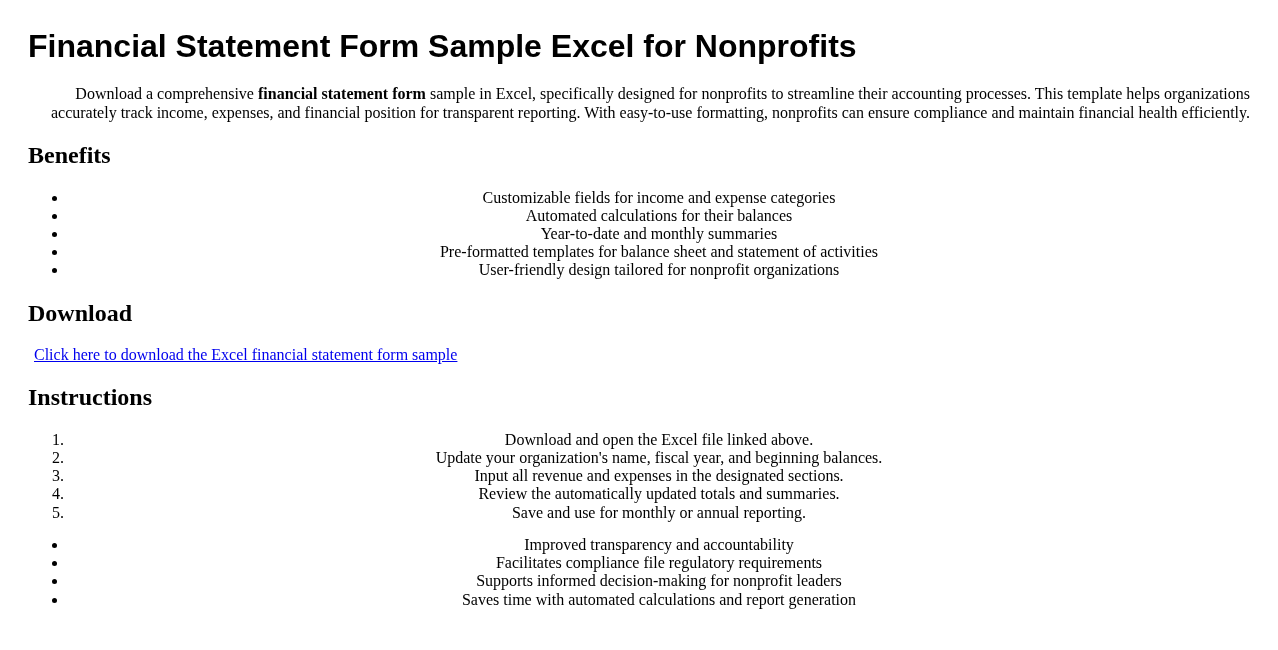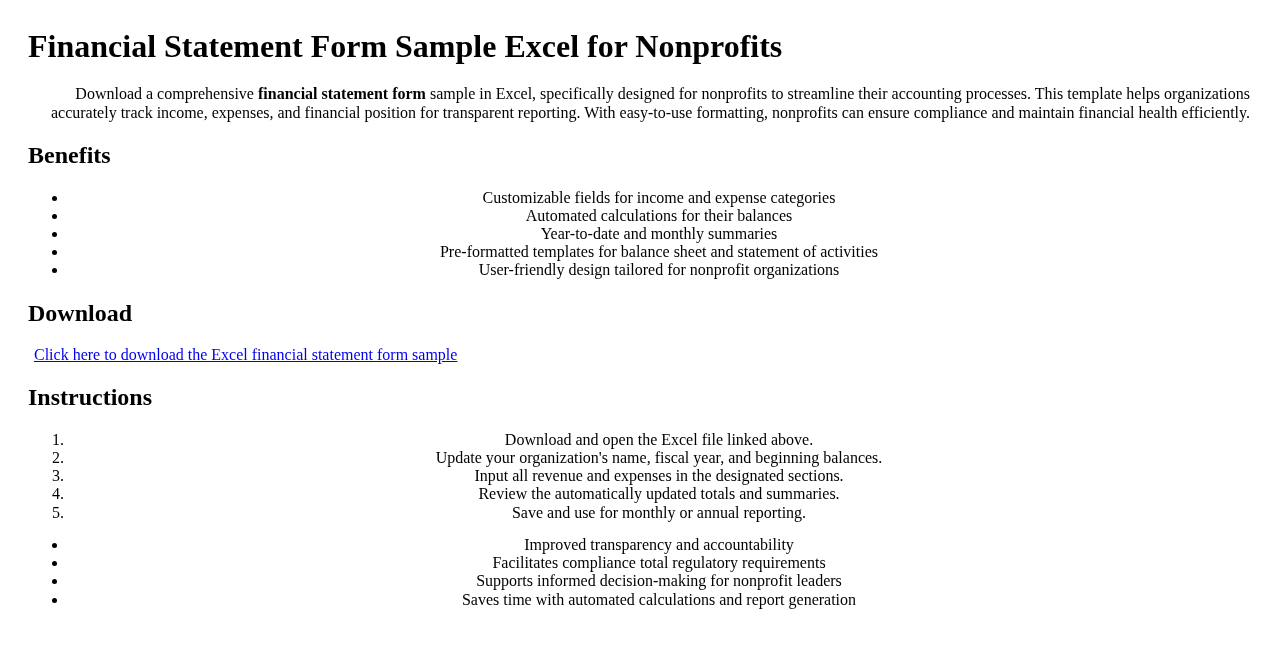--- a/index.html
+++ b/index.html
@@ -12,21 +12,21 @@
     height: 650px;
     overflow: hidden;
     font-family: "Liberation Serif", "DejaVu Serif", serif;
     color: #000000;
   }
   .page {
     padding: 8px 28px 0 28px;
     box-sizing: border-box;
   }
   h1.doc-title {
-    font-family: Liberation Serif, serif;
+    font-family: Liberation Sans, sans-serif;
     font-size: 32px;
     font-weight: bold;
     line-height: 1.1;
     margin: 21px 0 21px 0;
     letter-spacing: 0;
   }
   h2.section-title {
     font-family: "Liberation Serif", "DejaVu Serif", serif;
     font-size: 24px;
     font-weight: bold;
@@ -97,18 +97,18 @@
     <li>Download and open the Excel file linked above.</li>
     <li>Update your organization's name, fiscal year, and beginning balances.</li>
     <li>Input all revenue and expenses in the designated sections.</li>
     <li>Review the automatically updated totals and summaries.</li>
     <li>Save and use for monthly or annual reporting.</li>
   </ol>
 
 
   <ul class="doc-list">
     <li>Improved transparency and accountability</li>
-    <li>Facilitates compliance total regulatory requirements</li>
+    <li>Facilitates compliance file regulatory requirements</li>
     <li>Supports informed decision-making for nonprofit leaders</li>
     <li>Saves time with automated calculations and report generation</li>
   </ul>
 
 </div>
 
 </body></html>

